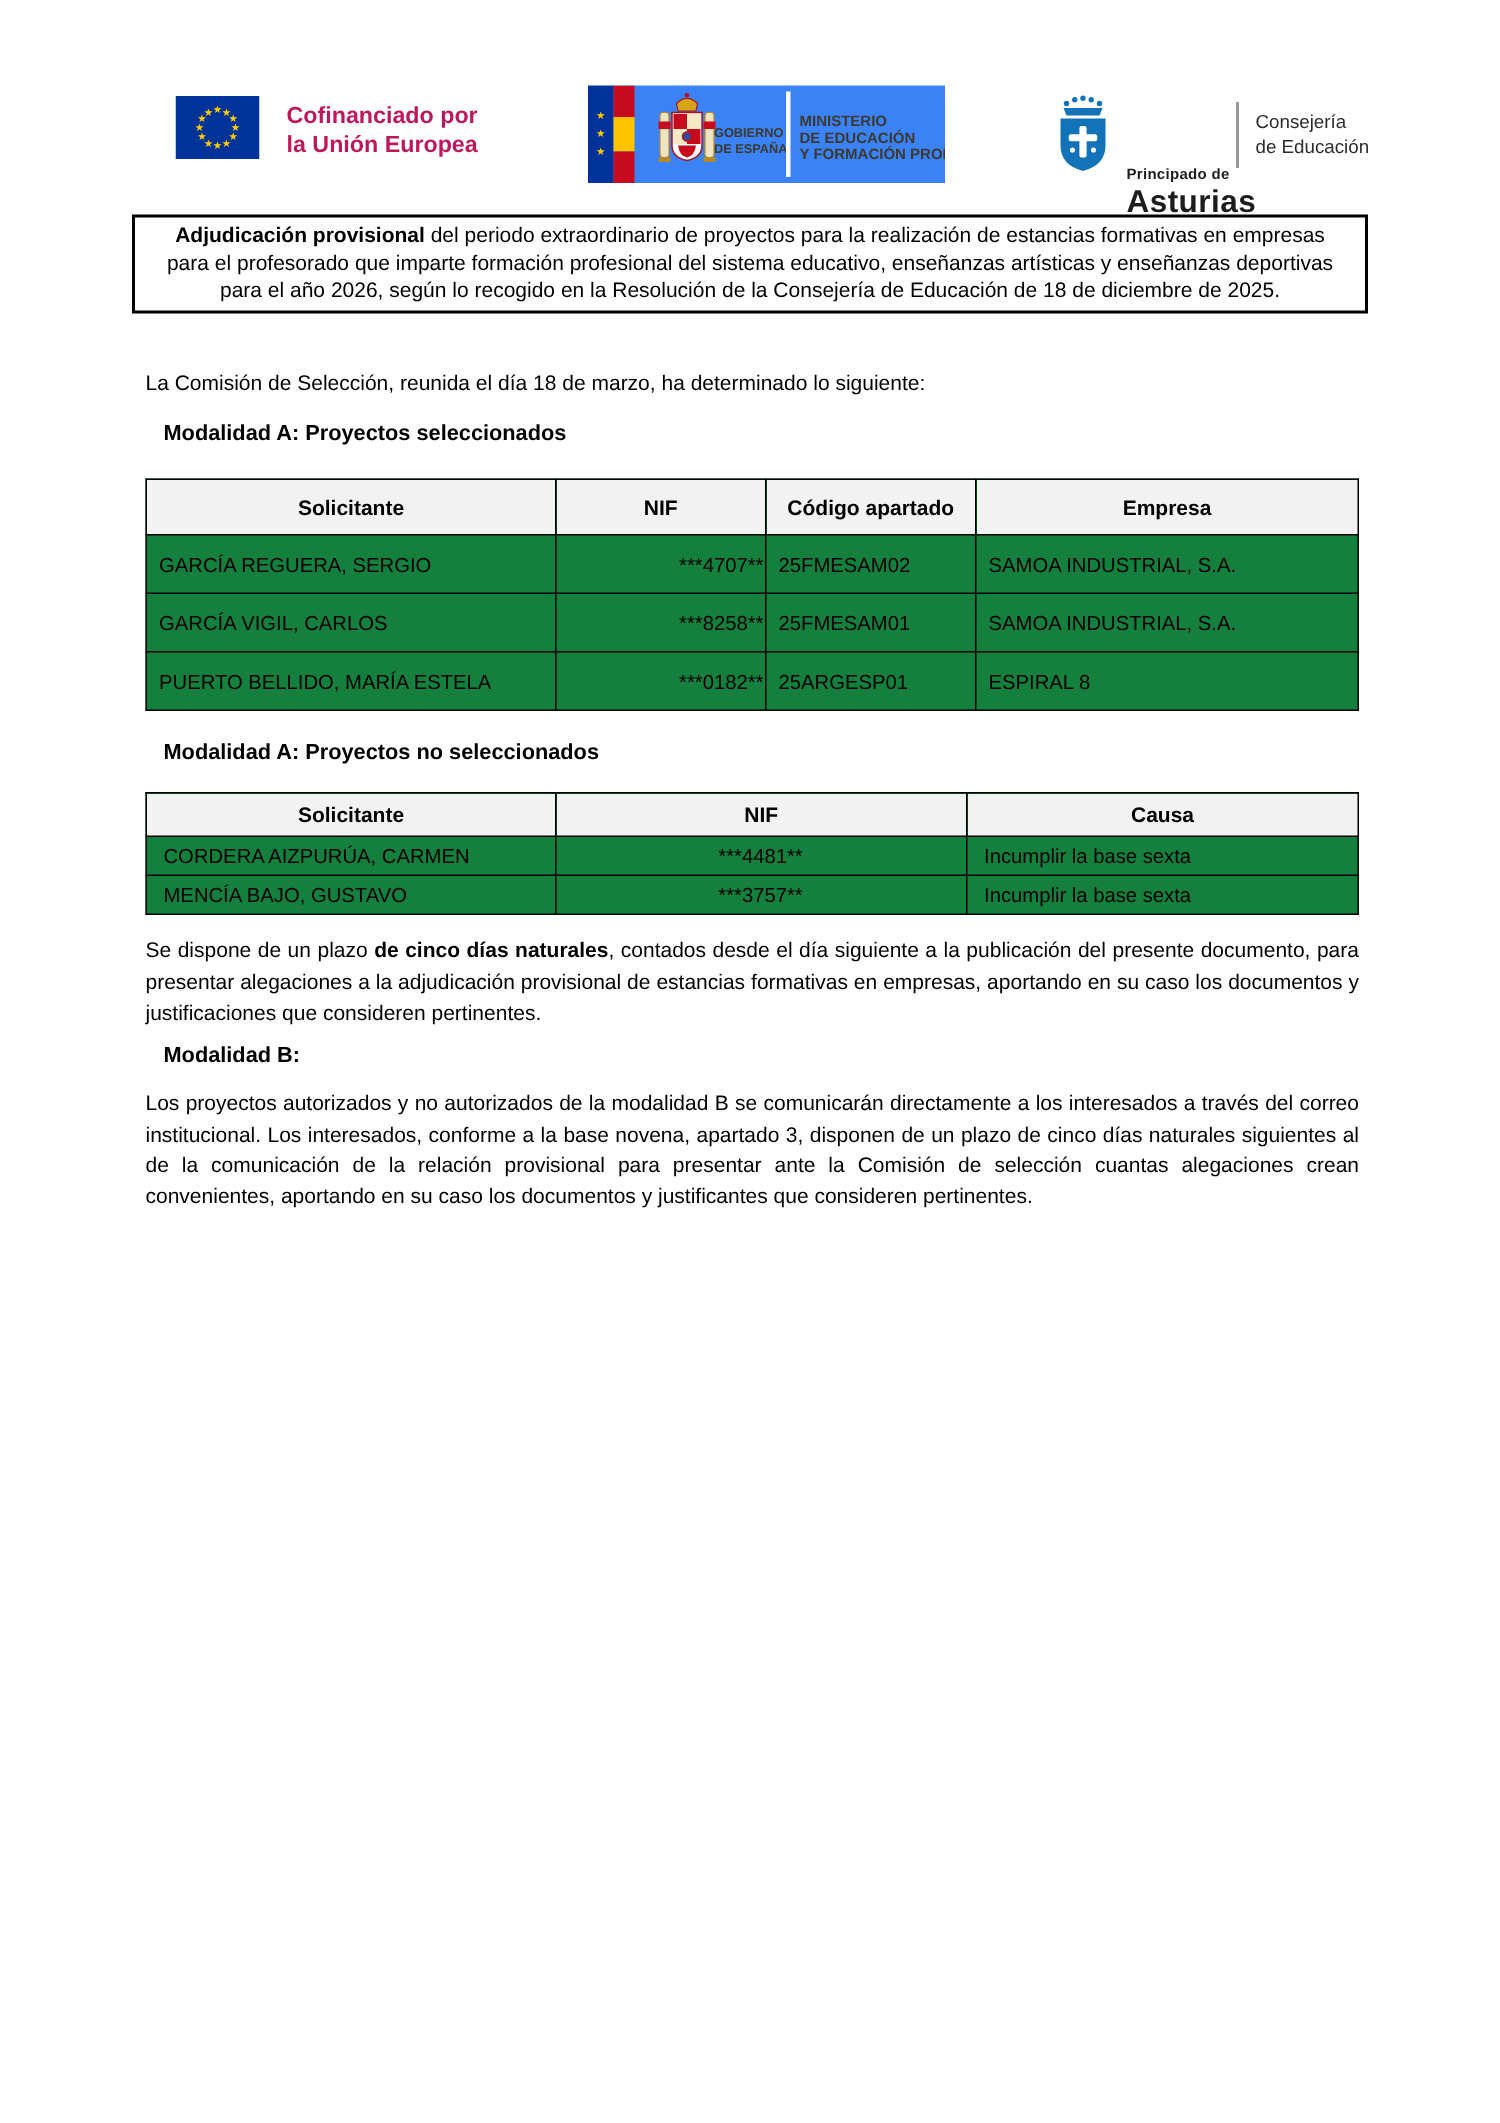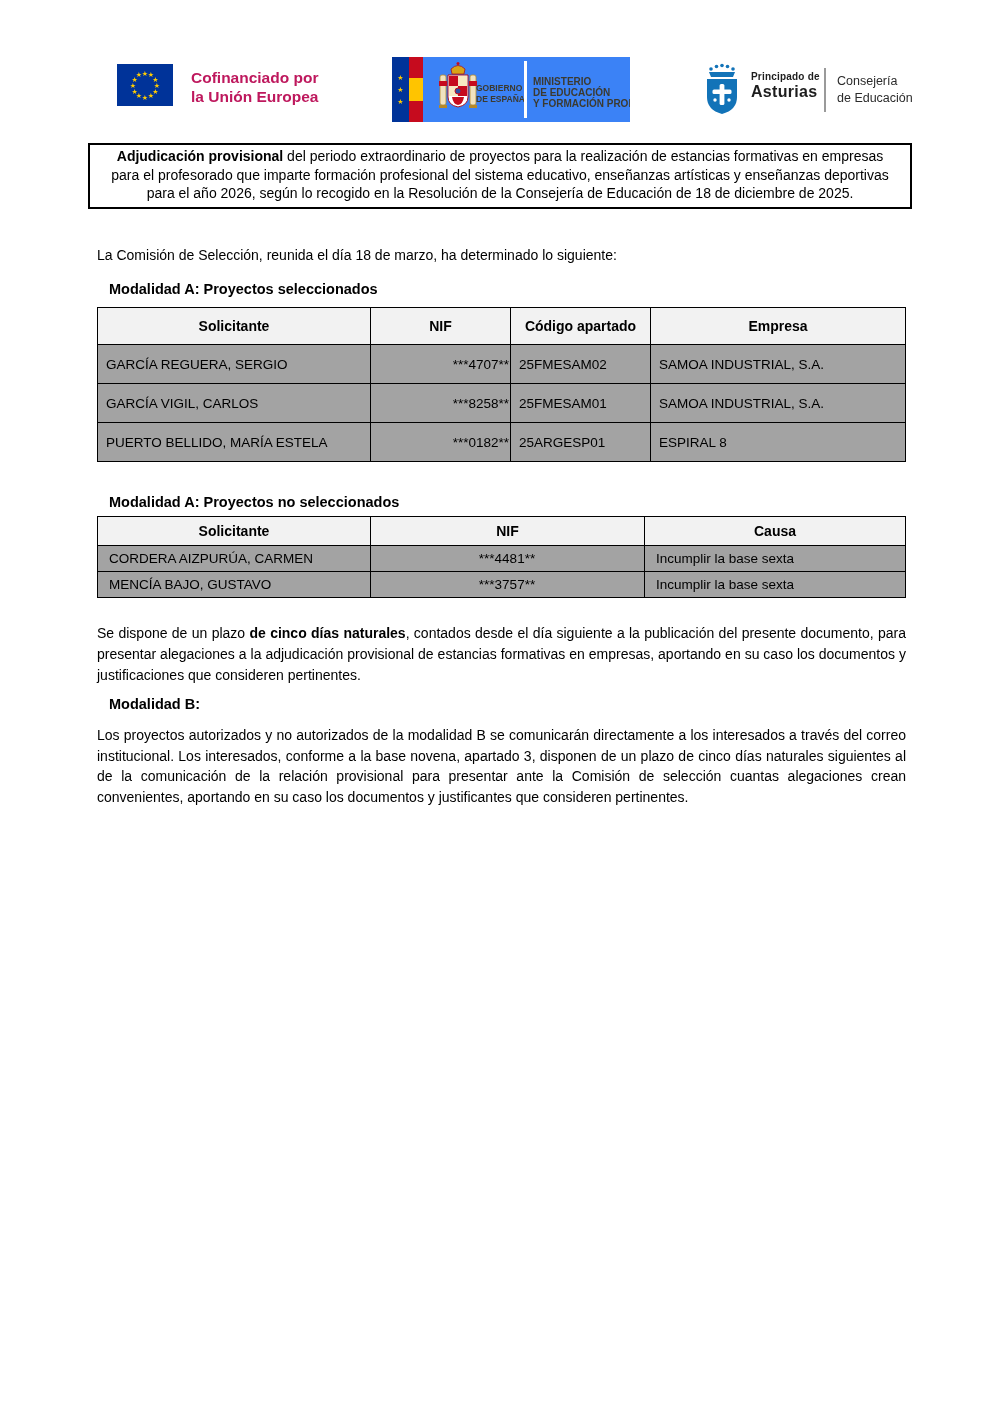--- a/index.html
+++ b/index.html
@@ -23,22 +23,22 @@
   .sp-flag { position:absolute; left:17px; top:0; width:14px; height:65px; display:flex; flex-direction:column; }
   .sp-flag .r { flex:1; background:#c60b1e; } .sp-flag .y { flex:1.1; background:#ffc400; }
   .sp-arms { position:absolute; left:46px; top:4px; }
   .sp-gob { position:absolute; left:84px; top:26px; font-size:8.5px; font-weight:bold; line-height:10.5px; color:#3c3a30; white-space:nowrap; }
   .sp-divider { position:absolute; left:132px; top:4px; width:3px; height:57px; background:#fff; }
   .sp-min { position:absolute; left:141px; top:19px; font-size:10px; font-weight:bold; line-height:11px; color:#3c3a30; white-space:nowrap; }
 
   .ast-logo { position:absolute; left:703px; top:3px; width:210px; height:64px; }
   .ast-shield { position:absolute; left:0; top:3px; }
   .ast-text { position:absolute; left:48px; top:11px; color:#1d1d1d; }
-  .ast-p { font-size:10px; font-weight:bold; letter-spacing:0.2px; }
-  .ast-a { font-size:16px; font-weight:bold; letter-spacing:0.3px; margin-top:1px; }
+  .ast-p { font-size:10px; font-weight:bold; letter-spacing:0.2px;margin-top:40px; }
+  .ast-a { font-size:21px; font-weight:bold; letter-spacing:0.3px; margin-top:1px; }
   .ast-div { position:absolute; left:121px; top:8px; width:2px; height:44px; background:#9a9a9a; }
   .ast-c { position:absolute; left:134px; top:13px; font-size:12.5px; line-height:17px; color:#2b2b2b; }
 
   
   .title-box {
     position:absolute; top:143px; left:88px; width:824px; box-sizing:border-box;
     border:2px solid #000; padding:2px 16px 4px; text-align:center;
     font-size:14px; line-height:18.5px;
   }
   .b { font-weight:bold; }
@@ -47,21 +47,21 @@
   .intro { position:absolute; top:233px; left:97px; width:808px; font-size:14px; }
   .heading { position:absolute; left:97px; font-size:14.5px; font-weight:bold;margin-left:12px; }
   .h-a1 { top:266px; }
   .h-a2 { top:479px; }
   .h-b  { top:681px; }
   .para { position:absolute; left:97px; width:809px; font-size:14px; text-align:justify; }
   .p-plazo { top:609px; line-height:21px; }
   .p-b { top:711px; line-height:20.5px; }
 
   
-  table { border-collapse:collapse; table-layout:fixed; background:#a3a3a3; }
+  table { border-collapse:collapse; table-layout:fixed; background:#15803d;margin-top:12px; }
   th, td { border:1.5px solid #000; overflow:hidden; white-space:nowrap; }
   th { background:#f2f2f2; font-size:14px; font-weight:bold; text-align:center; }
   td { font-size:13.5px; text-align:left; }
   .t1 { position:absolute; top:307px; left:97px; width:808px; }
   .t1 th { height:34px; }
   .t1 td { height:36px; padding-left:8px; }
   .t1 td:nth-child(2) { text-align:right; padding-left:0; }
   .t2 { position:absolute; top:516px; left:97px; width:808px; }
   .t2 th { height:26px; }
   .t2 td { height:23px; padding-left:11px; }

